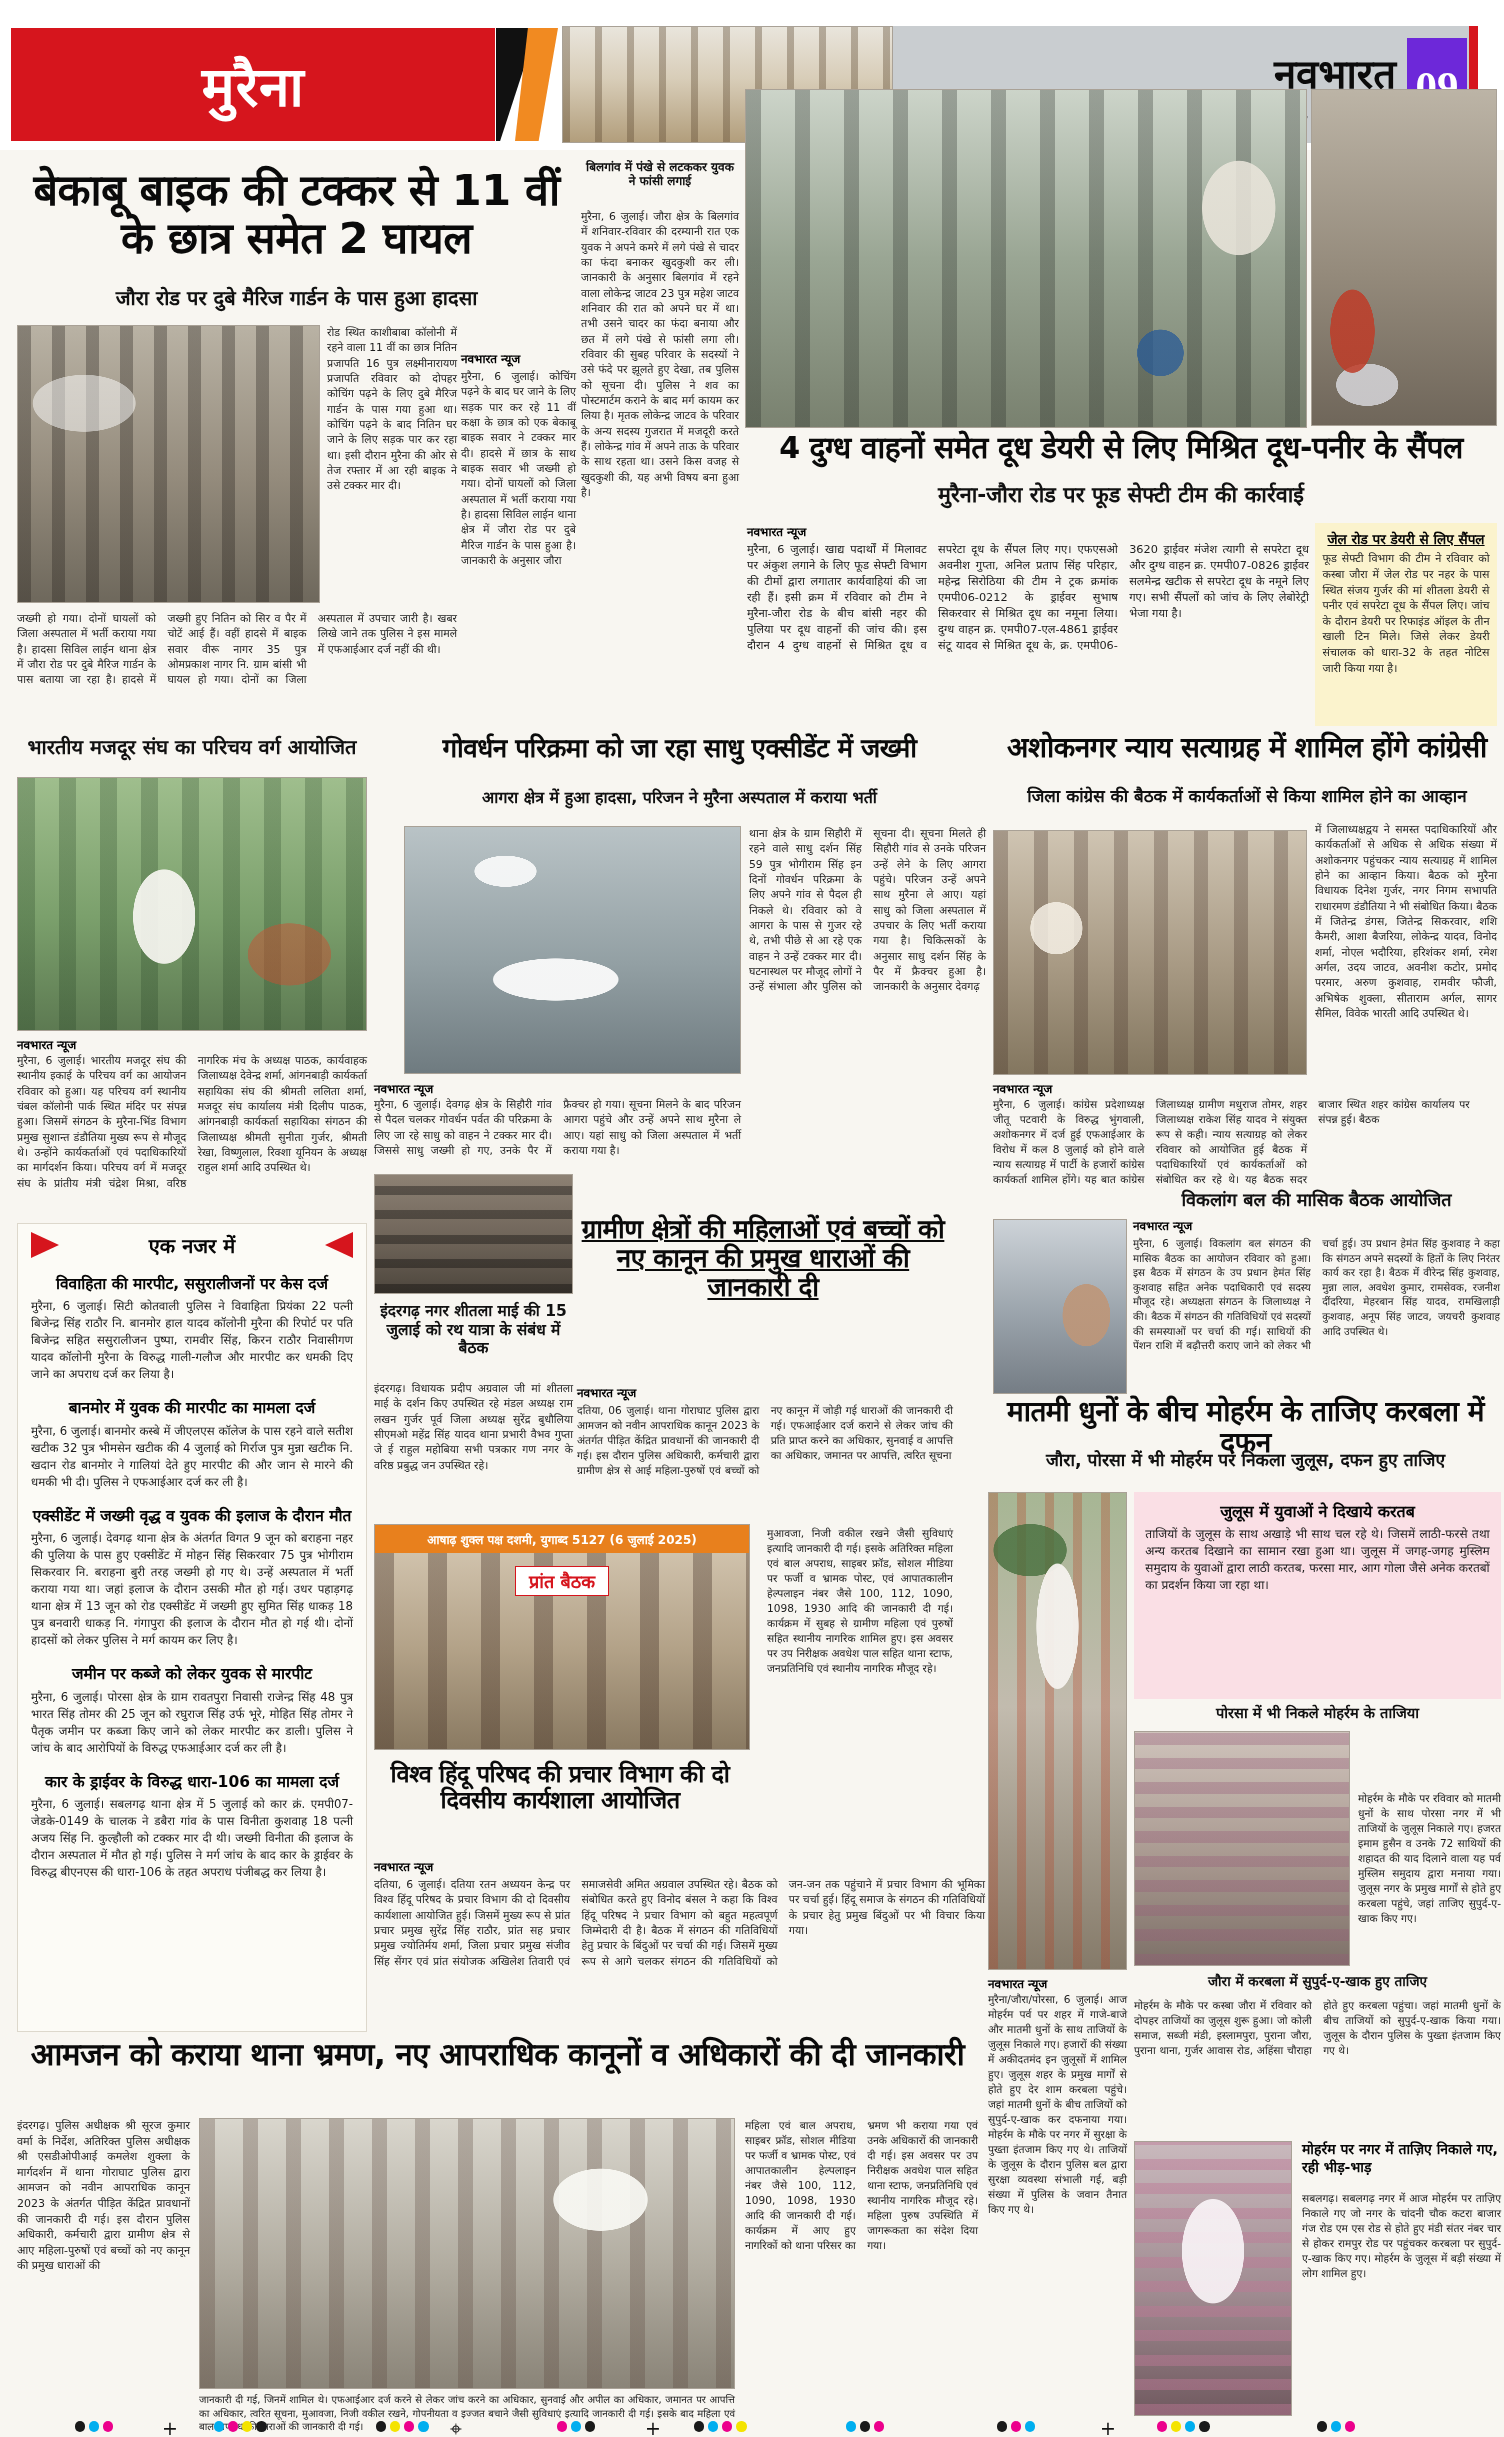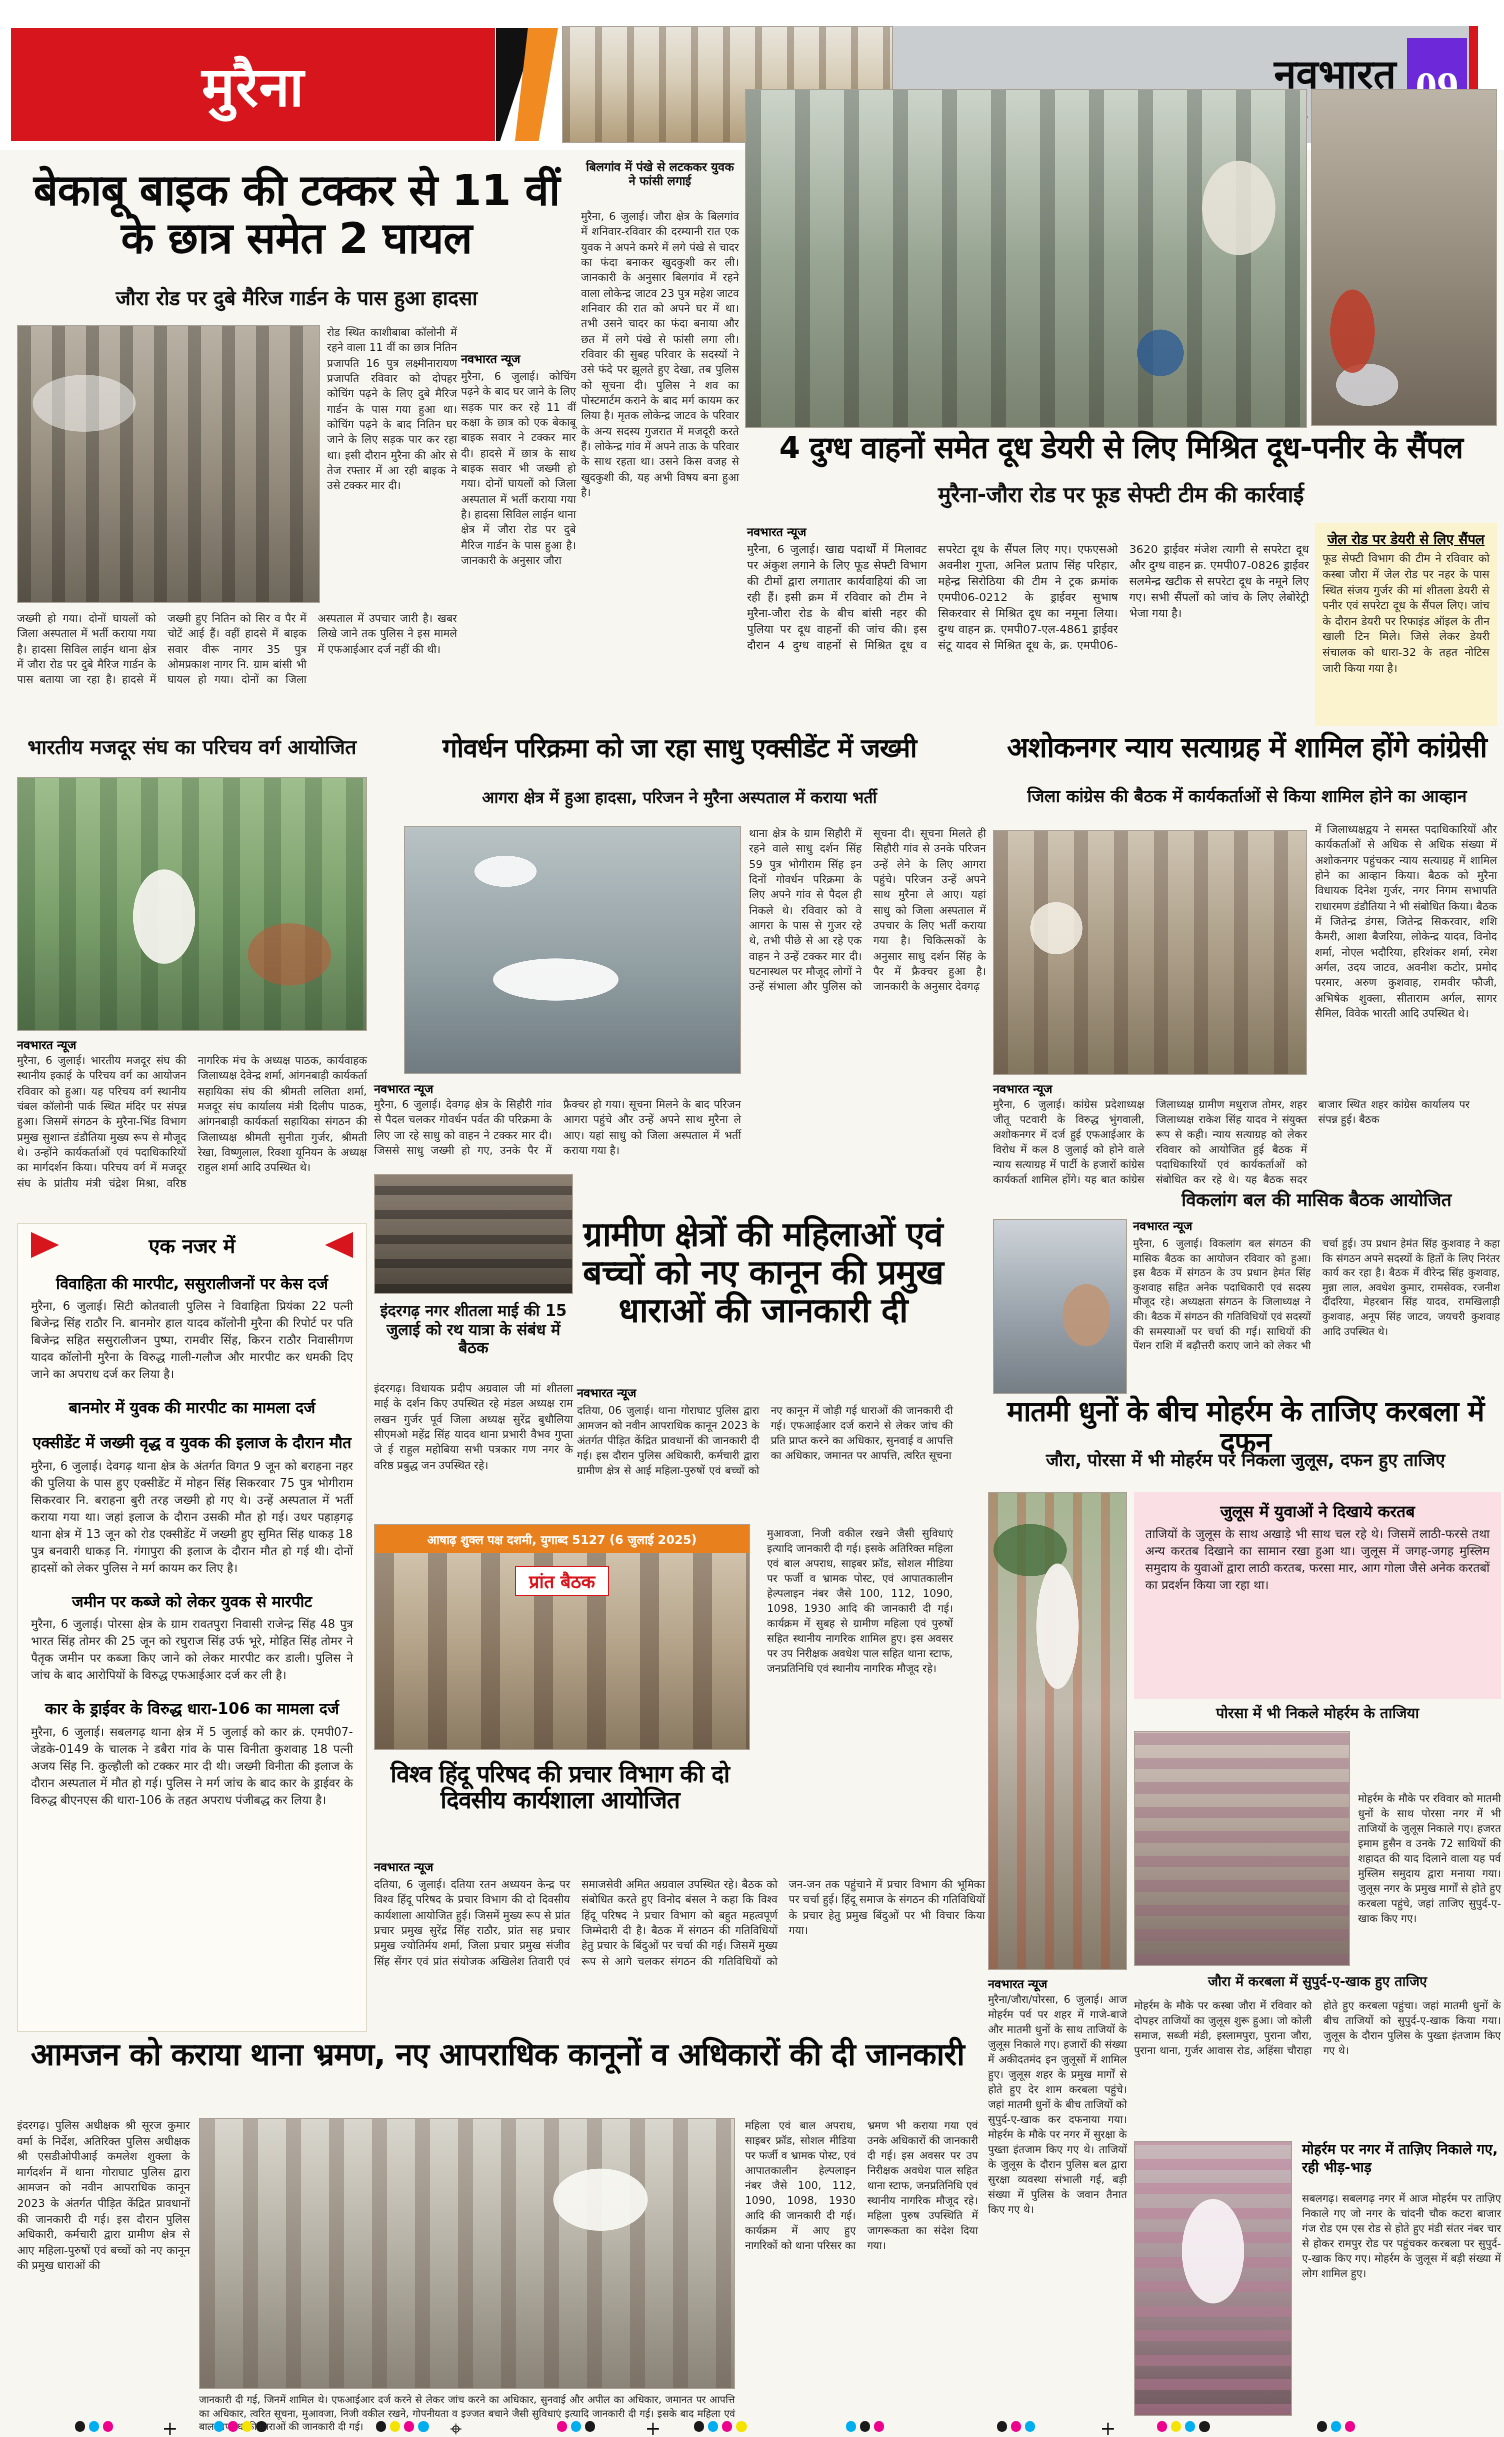--- a/index.html
+++ b/index.html
@@ -104,21 +104,21 @@
 <div class="abs byline" style="left:993px;top:1080px;width:122px;">नवभारत न्यूज</div>
 <div class="abs bt c2" style="left:993px;top:1097px;width:314px;height:92px;font-size:10.6px;">मुरैना, 6 जुलाई। कांग्रेस प्रदेशाध्यक्ष जीतू पटवारी के विरुद्ध भुंगवाली, अशोकनगर में दर्ज हुई एफआईआर के विरोध में कल 8 जुलाई को होने वाले न्याय सत्याग्रह में पार्टी के हजारों कांग्रेस कार्यकर्ता शामिल होंगे। यह बात कांग्रेस जिलाध्यक्ष ग्रामीण मधुराज तोमर, शहर जिलाध्यक्ष राकेश सिंह यादव ने संयुक्त रूप से कही। न्याय सत्याग्रह को लेकर रविवार को आयोजित हुई बैठक में पदाधिकारियों एवं कार्यकर्ताओं को संबोधित कर रहे थे। यह बैठक सदर बाजार स्थित शहर कांग्रेस कार्यालय पर संपन्न हुई। बैठक</div>
 
 <div class="abs sub" style="left:1133px;top:1189px;width:367px;font-size:18px;">विकलांग बल की मासिक बैठक आयोजित</div>
 <div class="abs byline" style="left:1133px;top:1217px;width:122px;">नवभारत न्यूज</div>
 <div class="abs photo" style="left:993px;top:1219px;width:134px;height:175px;background:
   radial-gradient(43px 56px at 70% 55%, rgba(190,150,120,0.9) 0 55%, rgba(0,0,0,0) 56%),
   linear-gradient(180deg,#cdd3d8 0%,#9aa3ab 55%,#757d85 100%);"></div>
 <div class="abs bt c2" style="left:1133px;top:1236px;width:367px;height:158px;font-size:10.3px;">मुरैना, 6 जुलाई। विकलांग बल संगठन की मासिक बैठक का आयोजन रविवार को हुआ। इस बैठक में संगठन के उप प्रधान हेमंत सिंह कुशवाह सहित अनेक पदाधिकारी एवं सदस्य मौजूद रहे। अध्यक्षता संगठन के जिलाध्यक्ष ने की। बैठक में संगठन की गतिविधियों एवं सदस्यों की समस्याओं पर चर्चा की गई। साथियों की पेंशन राशि में बढ़ौत्तरी कराए जाने को लेकर भी चर्चा हुई। उप प्रधान हेमंत सिंह कुशवाह ने कहा कि संगठन अपने सदस्यों के हितों के लिए निरंतर कार्य कर रहा है। बैठक में वीरेन्द्र सिंह कुशवाह, मुन्ना लाल, अवधेश कुमार, रामसेवक, रजनीश दींदरिया, मेहरबान सिंह यादव, रामखिलाड़ी कुशवाह, अनूप सिंह जाटव, जयचरी कुशवाह आदि उपस्थित थे।</div>
 
-<div class="abs hl" style="left:576px;top:1215px;width:374px;font-size:34px;">ग्रामीण क्षेत्रों की महिलाओं एवं बच्चों को नए कानून की प्रमुख धाराओं की जानकारी दी</div>
+<div class="abs hl" style="left:576px;top:1215px;width:374px;font-size:26px;text-decoration:underline;">ग्रामीण क्षेत्रों की महिलाओं एवं बच्चों को नए कानून की प्रमुख धाराओं की जानकारी दी</div>
 <div class="abs byline" style="left:577px;top:1384px;width:150px;">नवभारत न्यूज</div>
 <div class="abs bt c2" style="left:577px;top:1403px;width:376px;height:113px;font-size:10.6px;">दतिया, 06 जुलाई। थाना गोराघाट पुलिस द्वारा आमजन को नवीन आपराधिक कानून 2023 के अंतर्गत पीड़ित केंद्रित प्रावधानों की जानकारी दी गई। इस दौरान पुलिस अधिकारी, कर्मचारी द्वारा ग्रामीण क्षेत्र से आई महिला-पुरुषों एवं बच्चों को नए कानून में जोड़ी गई धाराओं की जानकारी दी गई। एफआईआर दर्ज कराने से लेकर जांच की प्रति प्राप्त करने का अधिकार, सुनवाई व आपत्ति का अधिकार, जमानत पर आपत्ति, त्वरित सूचना</div>
 <div class="abs bt" style="left:767px;top:1526px;width:186px;height:271px;font-size:10.6px;">मुआवजा, निजी वकील रखने जैसी सुविधाएं इत्यादि जानकारी दी गई। इसके अतिरिक्त महिला एवं बाल अपराध, साइबर फ्रॉड, सोशल मीडिया पर फर्जी व भ्रामक पोस्ट, एवं आपातकालीन हेल्पलाइन नंबर जैसे 100, 112, 1090, 1098, 1930 आदि की जानकारी दी गई। कार्यक्रम में सुबह से ग्रामीण महिला एवं पुरुषों सहित स्थानीय नागरिक शामिल हुए। इस अवसर पर उप निरीक्षक अवधेश पाल सहित थाना स्टाफ, जनप्रतिनिधि एवं स्थानीय नागरिक मौजूद रहे।</div>
 
 <div class="abs photo" style="left:374px;top:1174px;width:199px;height:120px;background:
   repeating-linear-gradient(0deg, rgba(0,0,0,0.35) 0 9.4px, rgba(0,0,0,0) 9.4px 24.5px),
   linear-gradient(180deg,#8d8174 0%,#6b6156 60%,#4d463d 100%);"></div>
 <div class="abs sub" style="left:374px;top:1302px;width:199px;font-size:15.5px;">इंदरगढ़ नगर शीतला माई की 15 जुलाई को रथ यात्रा के संबंध में बैठक</div>
 <div class="abs bt" style="left:374px;top:1381px;width:199px;height:139px;font-size:10.8px;">इंदरगढ़। विधायक प्रदीप अग्रवाल जी मां शीतला माई के दर्शन किए उपस्थित रहे मंडल अध्यक्ष राम लखन गुर्जर पूर्व जिला अध्यक्ष सुरेंद्र बुधौलिया सीएमओ महेंद्र सिंह यादव थाना प्रभारी वैभव गुप्ता जे ई राहुल महोबिया सभी पत्रकार गण नगर के वरिष्ठ प्रबुद्ध जन उपस्थित रहे।</div>
 
@@ -127,20 +127,21 @@
     <span class="tri tri-r"></span>
     <span style="font-size:20px;font-weight:bold;color:#050505;">एक नजर में</span>
     <span class="tri tri-l"></span>
   </div>
   <div>
     <div class="nazar-h">विवाहिता की मारपीट, ससुरालीजनों पर केस दर्ज</div>
     <div class="nazar-b">मुरैना, 6 जुलाई। सिटी कोतवाली पुलिस ने विवाहिता प्रियंका 22 पत्नी बिजेन्द्र सिंह राठौर नि. बानमोर हाल यादव कॉलोनी मुरैना की रिपोर्ट पर पति बिजेन्द्र सहित ससुरालीजन पुष्पा, रामवीर सिंह, किरन राठौर निवासीगण यादव कॉलोनी मुरैना के विरुद्ध गाली-गलौज और मारपीट कर धमकी दिए जाने का अपराध दर्ज कर लिया है।</div>
   </div>
   <div>
     <div class="nazar-h">बानमोर में युवक की मारपीट का मामला दर्ज</div>
+    <div class="nazar-b">मुरैना, 6 जुलाई। बानमोर कस्बे में जीएलएस कॉलेज के पास रहने वाले सतीश खटीक 32 पुत्र भीमसेन खटीक की 4 जुलाई को गिर्राज पुत्र मुन्ना खटीक नि. खदान रोड बानमोर ने गालियां देते हुए मारपीट की और जान से मारने की धमकी भी दी। पुलिस ने एफआईआर दर्ज कर ली है।</div>
   </div>
   <div>
     <div class="nazar-h">एक्सीडेंट में जख्मी वृद्ध व युवक की इलाज के दौरान मौत</div>
     <div class="nazar-b">मुरैना, 6 जुलाई। देवगढ़ थाना क्षेत्र के अंतर्गत विगत 9 जून को बराहना नहर की पुलिया के पास हुए एक्सीडेंट में मोहन सिंह सिकरवार 75 पुत्र भोगीराम सिकरवार नि. बराहना बुरी तरह जख्मी हो गए थे। उन्हें अस्पताल में भर्ती कराया गया था। जहां इलाज के दौरान उसकी मौत हो गई। उधर पहाड़गढ़ थाना क्षेत्र में 13 जून को रोड एक्सीडेंट में जख्मी हुए सुमित सिंह धाकड़ 18 पुत्र बनवारी धाकड़ नि. गंगापुरा की इलाज के दौरान मौत हो गई थी। दोनों हादसों को लेकर पुलिस ने मर्ग कायम कर लिए है।</div>
   </div>
   <div>
     <div class="nazar-h">जमीन पर कब्जे को लेकर युवक से मारपीट</div>
     <div class="nazar-b">मुरैना, 6 जुलाई। पोरसा क्षेत्र के ग्राम रावतपुरा निवासी राजेन्द्र सिंह 48 पुत्र भारत सिंह तोमर की 25 जून को रघुराज सिंह उर्फ भूरे, मोहित सिंह तोमर ने पैतृक जमीन पर कब्जा किए जाने को लेकर मारपीट कर डाली। पुलिस ने जांच के बाद आरोपियों के विरुद्ध एफआईआर दर्ज कर ली है।</div>
   </div>
   <div>

